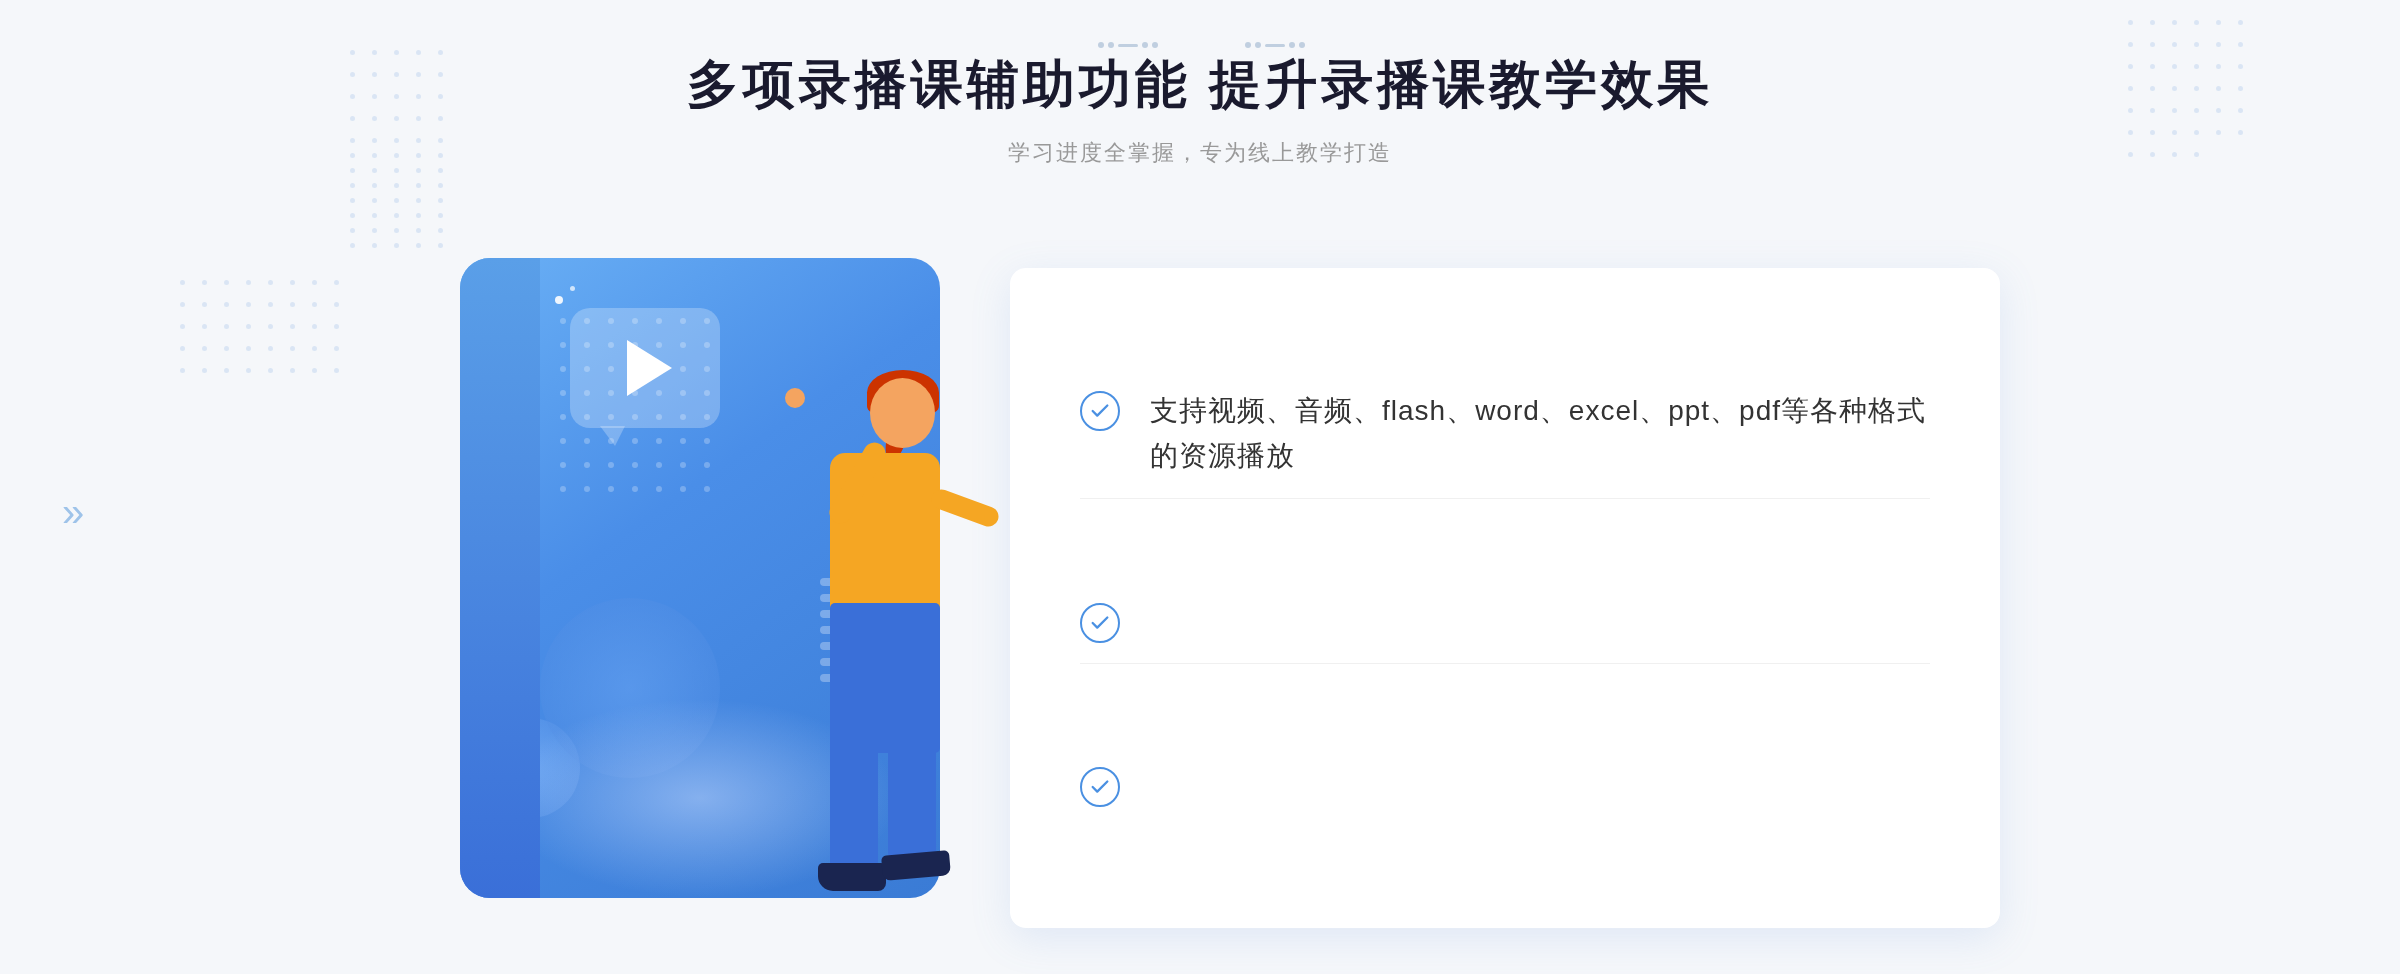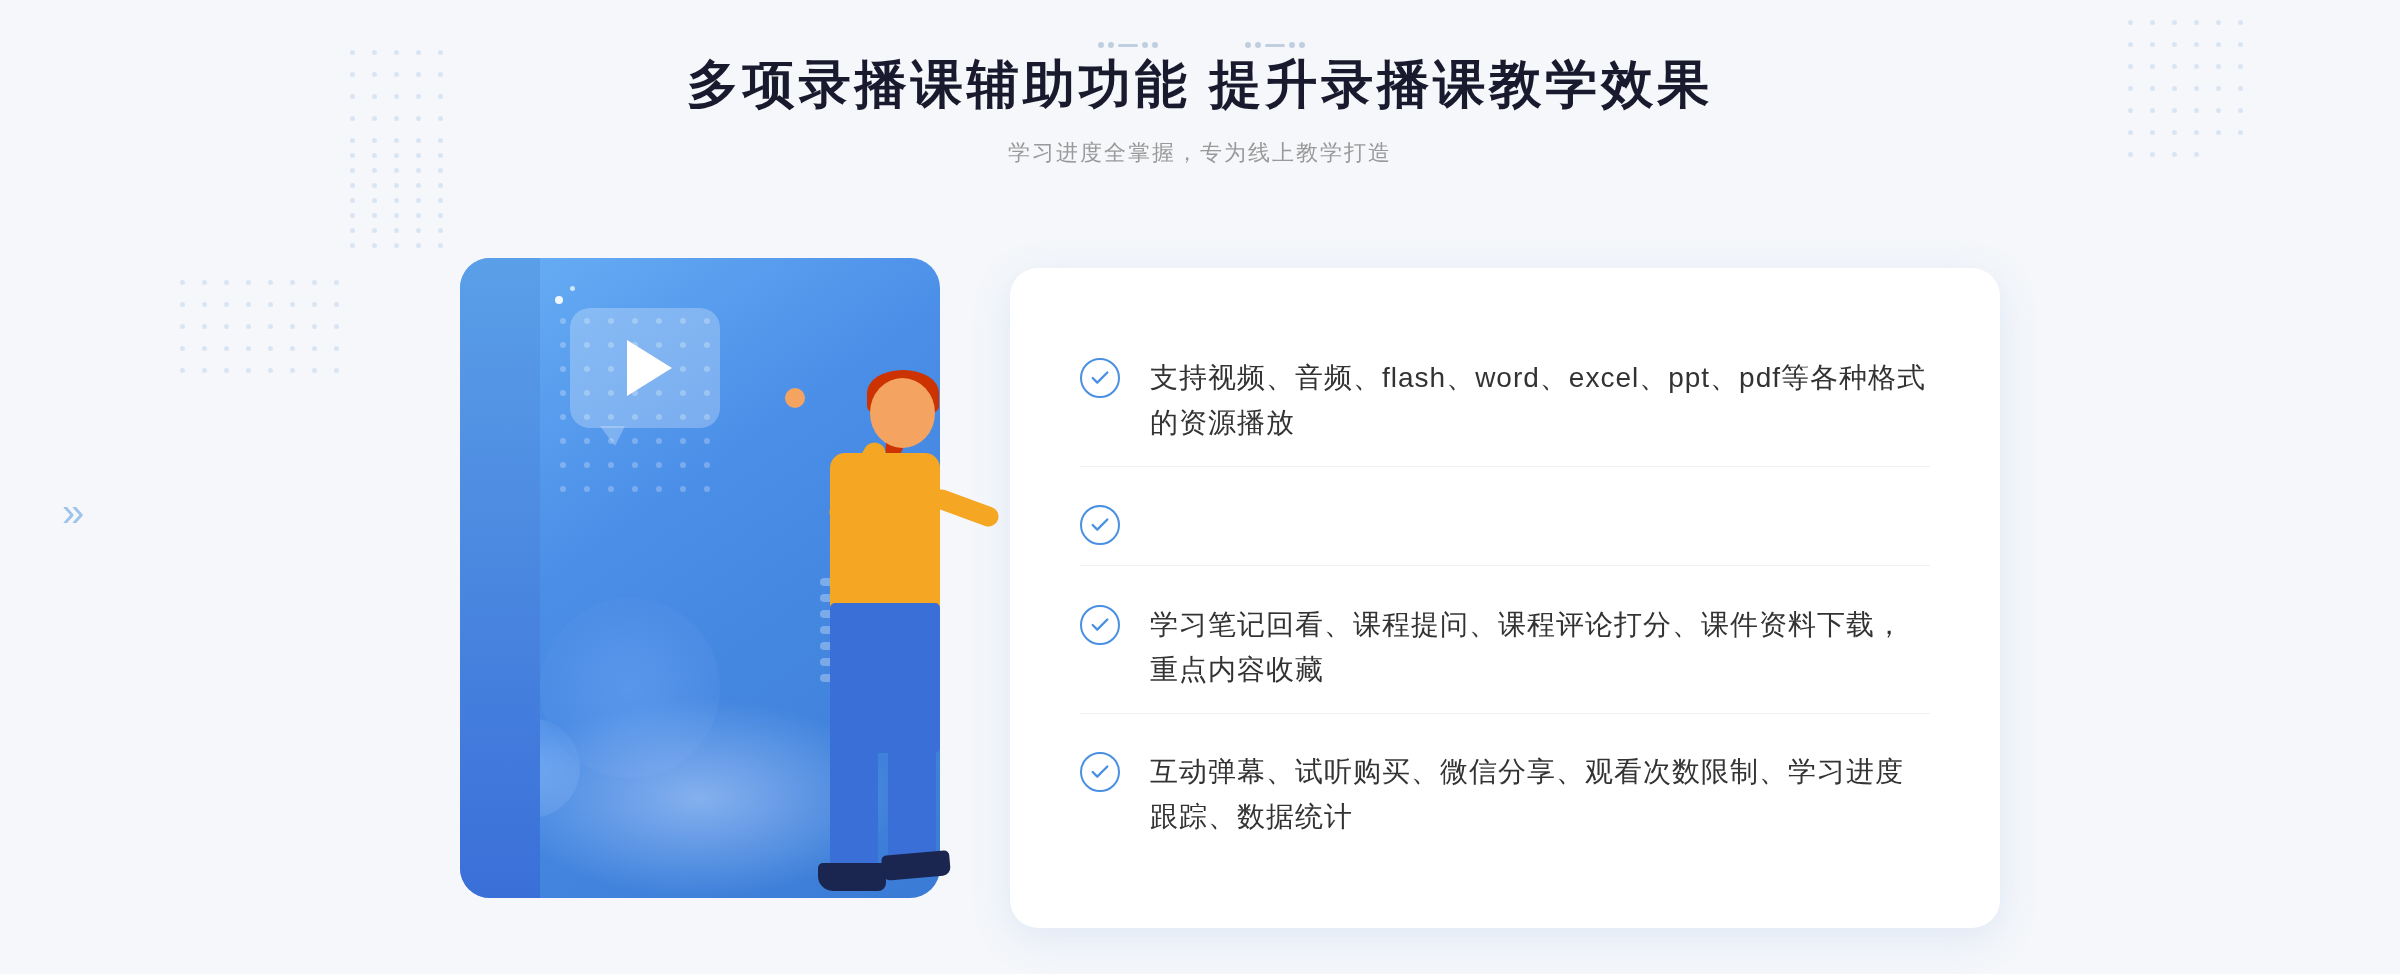--- a/index.html
+++ b/index.html
@@ -370,21 +370,21 @@
       width: 400px;
       height: 200px;
       background: radial-gradient(ellipse, rgba(200,220,255,0.5) 0%, transparent 70%);
       z-index: 5;
     }
 
     
     .features-panel {
       flex: 1;
       background: white;
-      border-radius: 28px;
+      border-radius: 16px;
       padding: 60px 70px;
       margin-left: -30px;
       margin-top: 40px;
       box-shadow: 0 10px 40px rgba(100,150,220,0.15);
       display: flex;
       flex-direction: column;
       justify-content: space-around;
       min-height: 640px;
     }
 
@@ -765,35 +765,26 @@
       </div>
 
       <div class="feature-item">
         <div class="check-icon">
           <svg viewBox="0 0 24 24" fill="none">
             <polyline points="20,6 9,17 4,12" stroke="#4a90e2" stroke-width="2.5" stroke-linecap="round" stroke-linejoin="round"></polyline>
           </svg>
         </div>
       </div>
 
+
       <div class="feature-item">
         <div class="check-icon">
           <svg viewBox="0 0 24 24" fill="none">
             <polyline points="20,6 9,17 4,12" stroke="#4a90e2" stroke-width="2.5" stroke-linecap="round" stroke-linejoin="round"></polyline>
           </svg>
         </div>
-        <span class="feature-text">学习笔记回看、课程提问、课程评论打分、课件资料下载，重点内容收藏</span>
       </div>
 
-      <div class="feature-item">
-        <div class="check-icon">
-          <svg viewBox="0 0 24 24" fill="none">
-            <polyline points="20,6 9,17 4,12" stroke="#4a90e2" stroke-width="2.5" stroke-linecap="round" stroke-linejoin="round"></polyline>
-          </svg>
-        </div>
-        <span class="feature-text">互动弹幕、试听购买、微信分享、观看次数限制、学习进度跟踪、数据统计</span>
-      </div>
-
     </div>
 
   </div>
 
 </div>
 
 </body></html>

